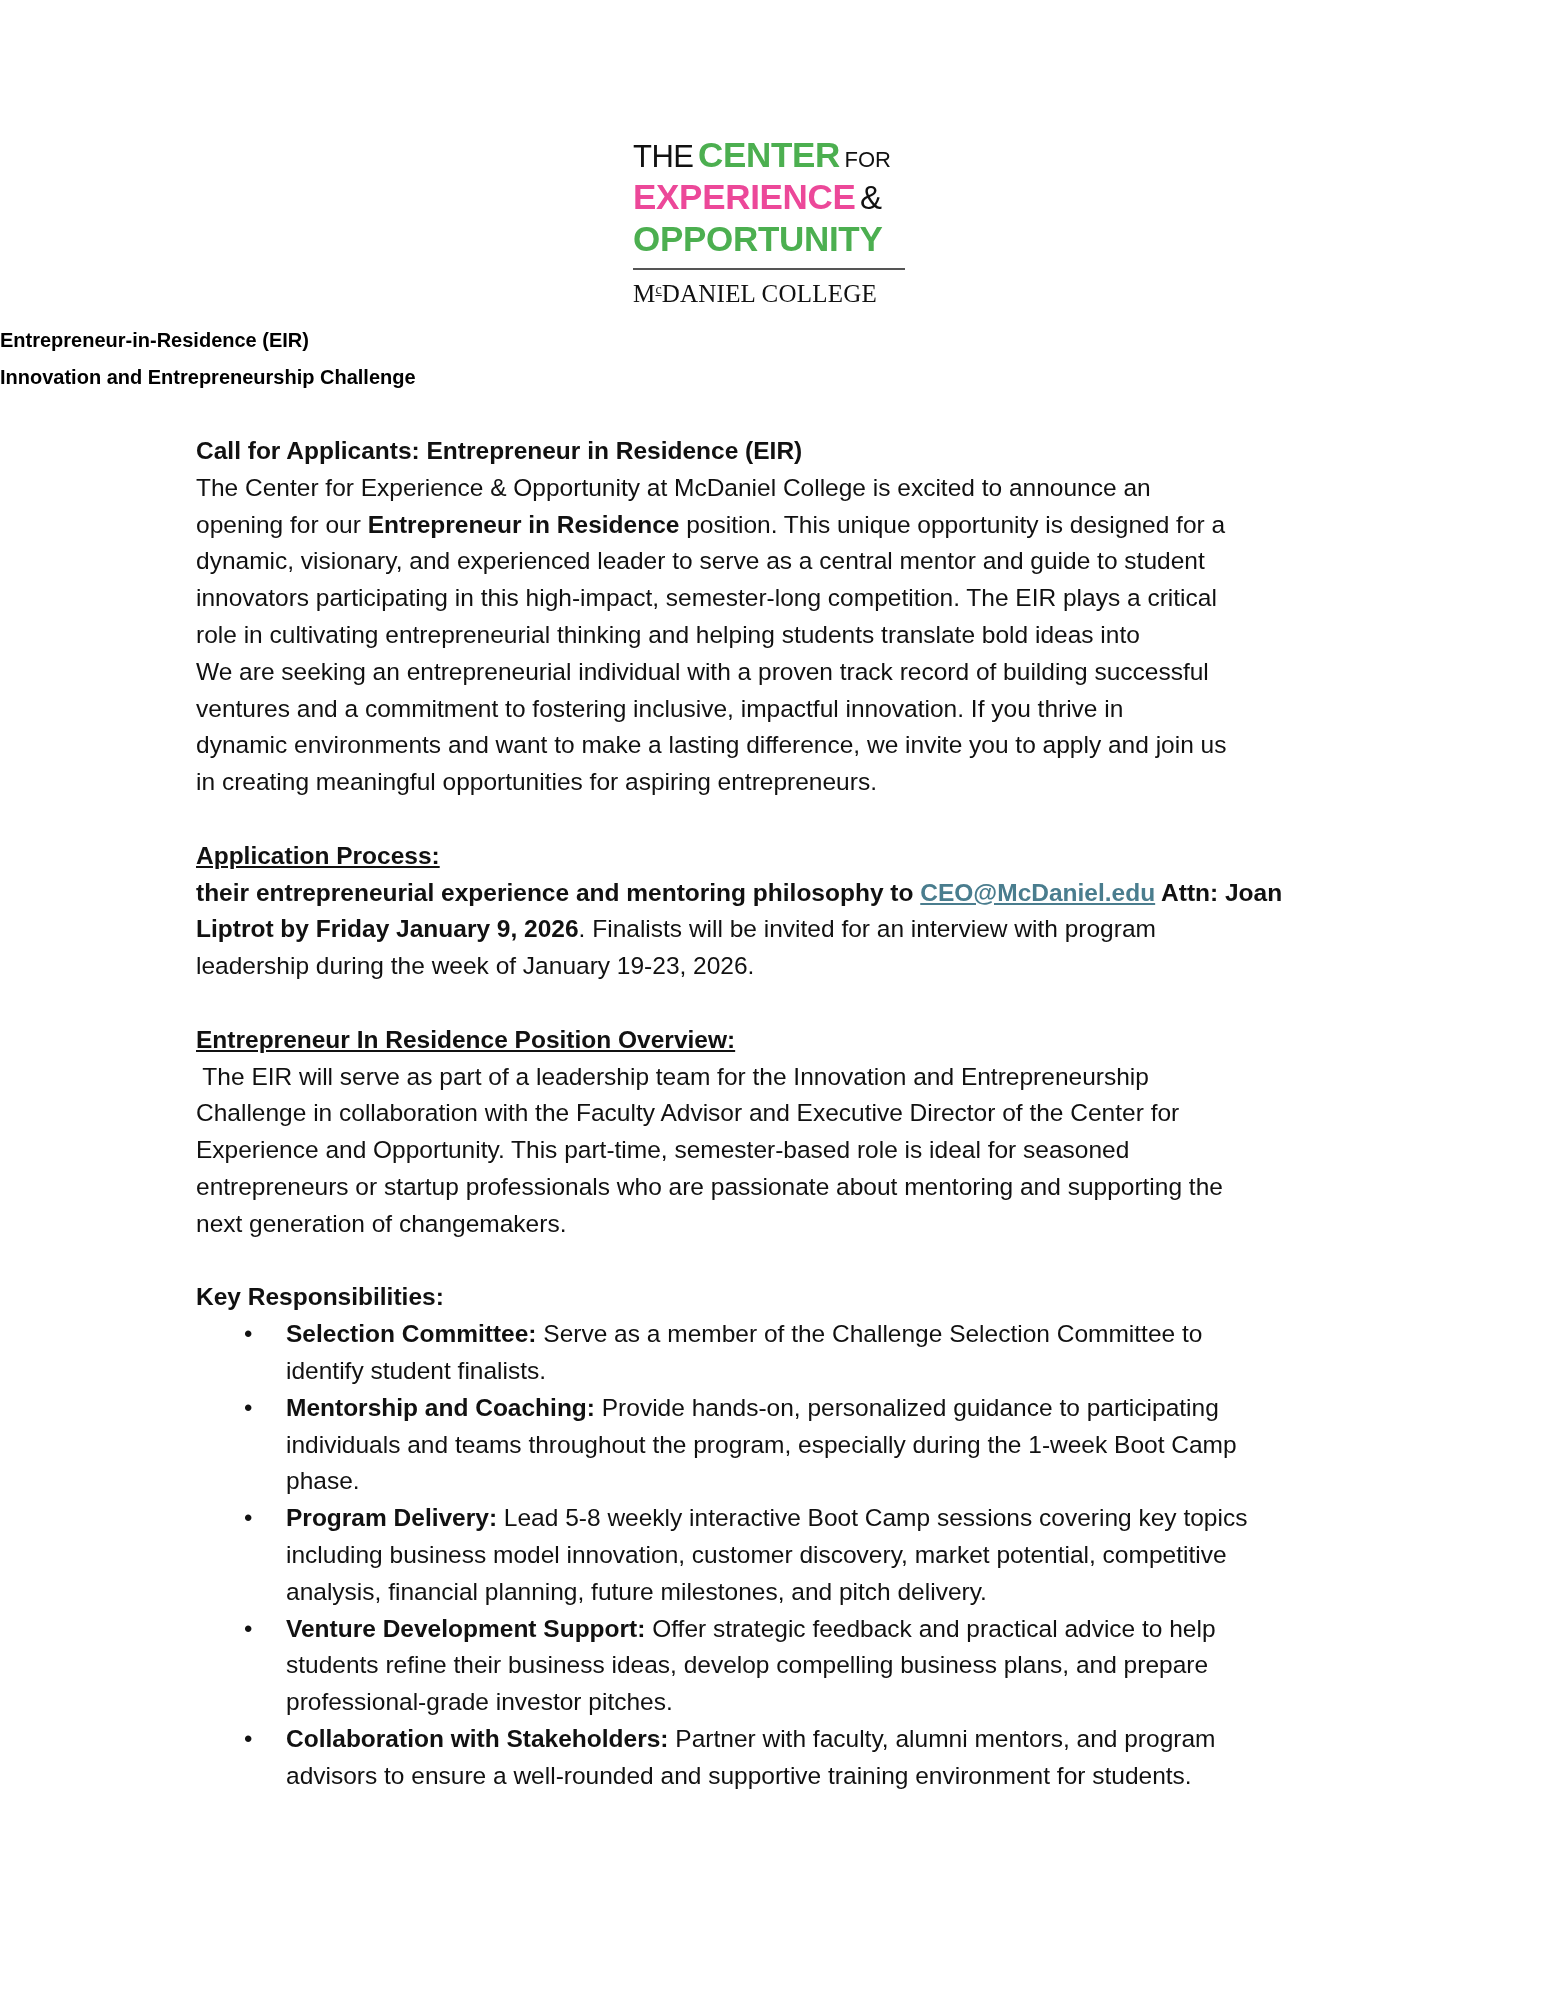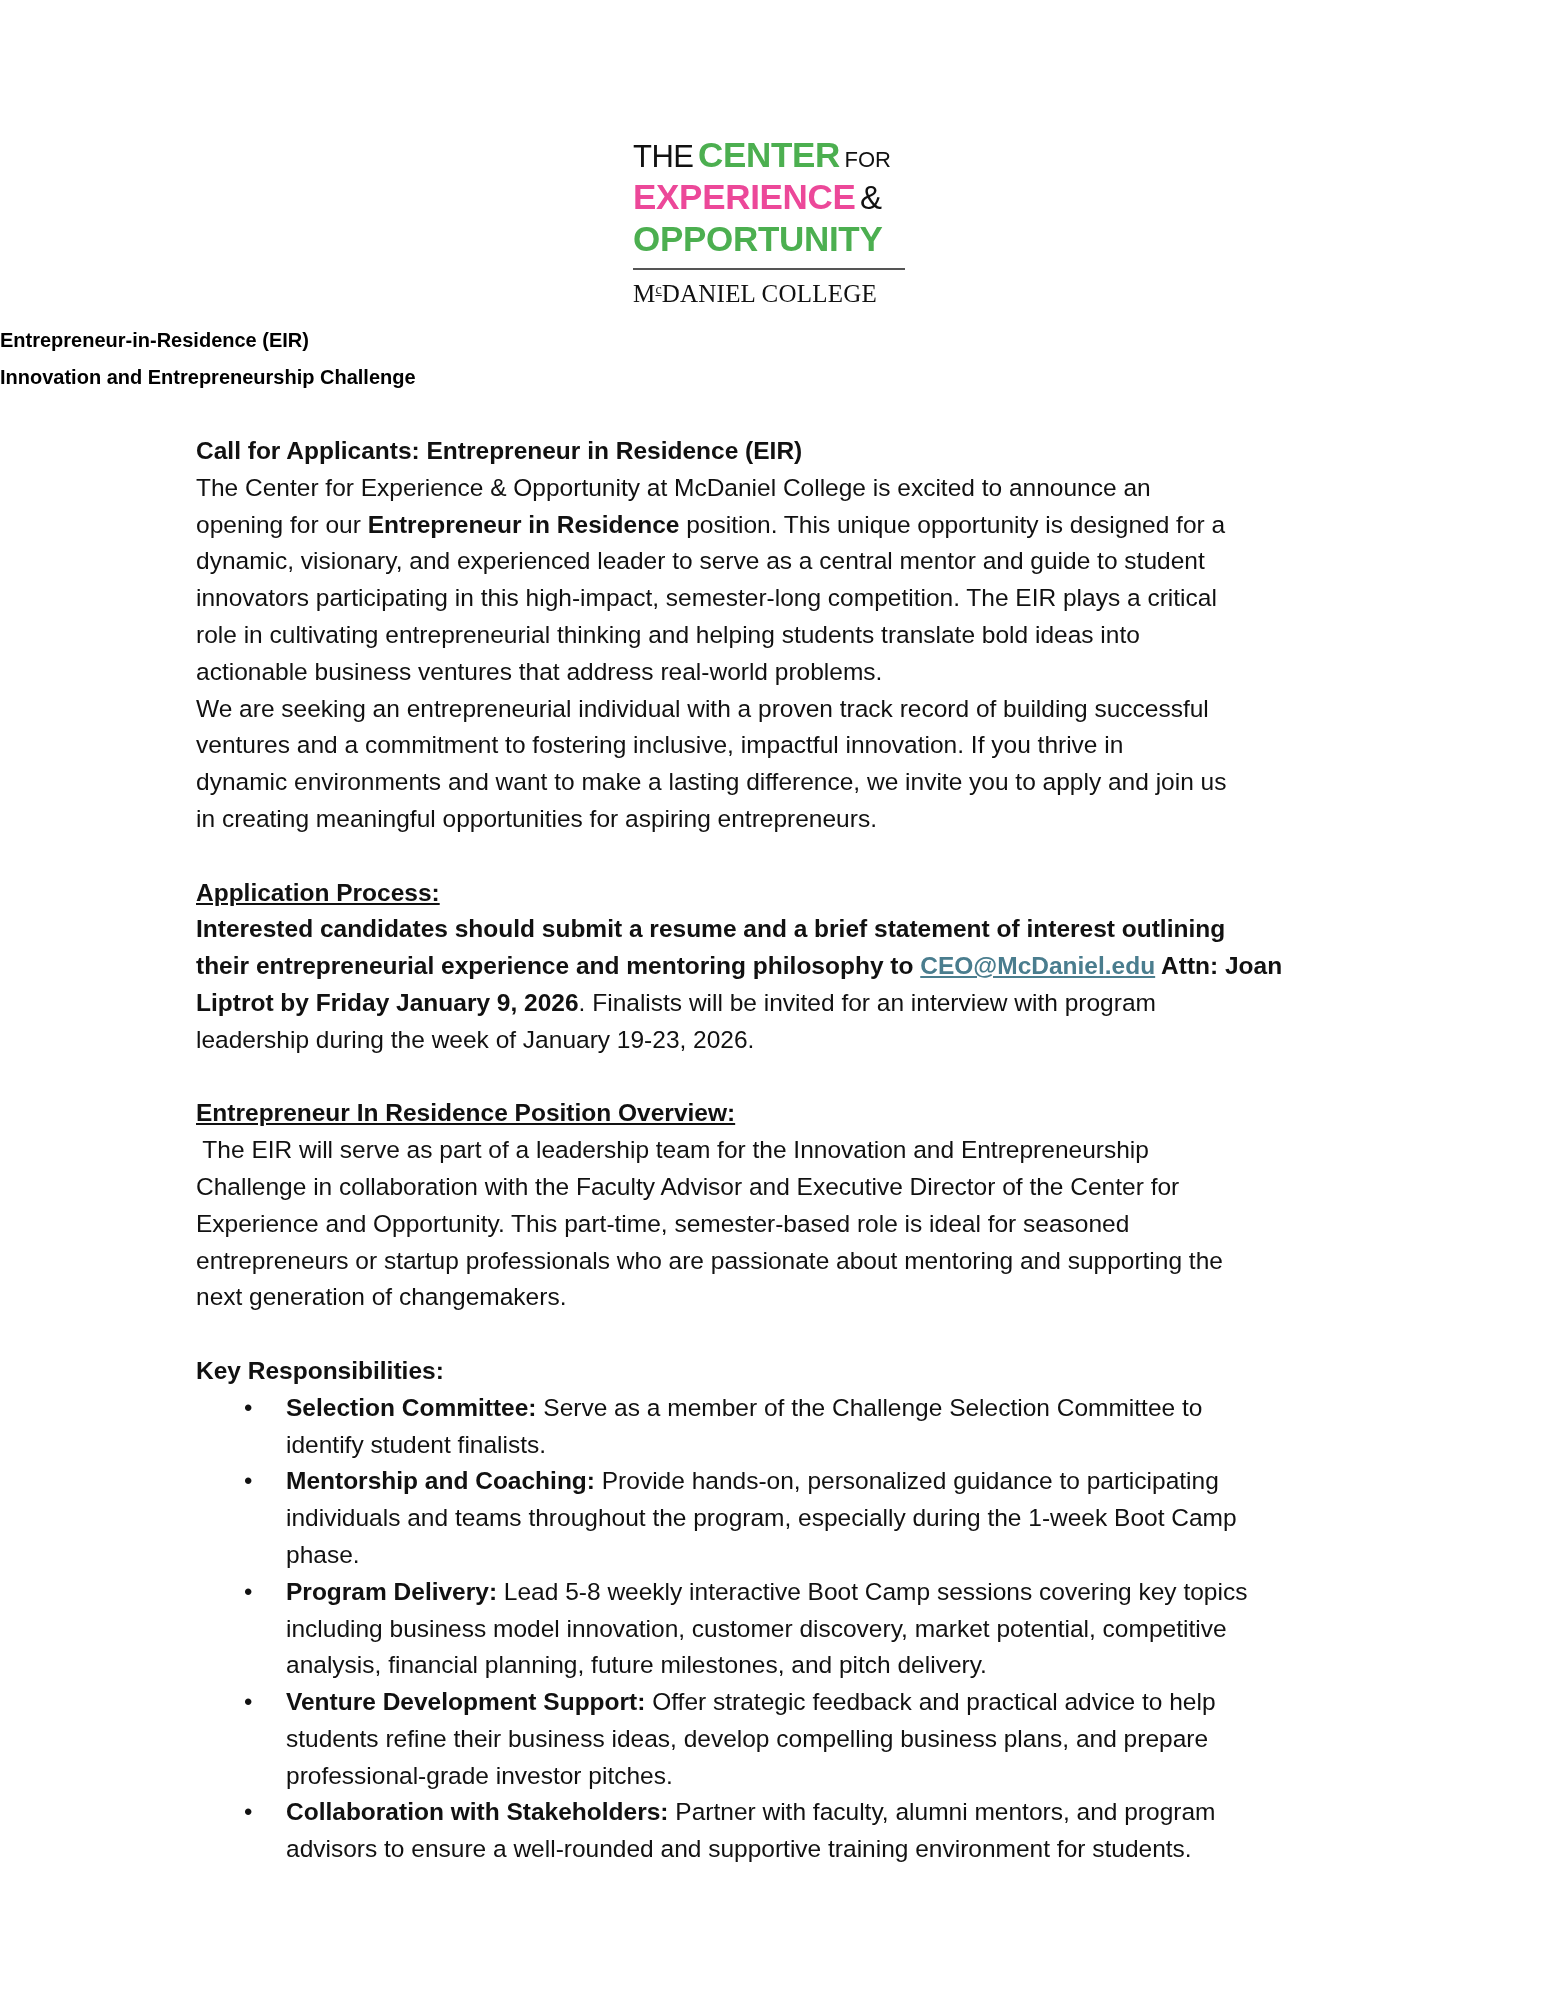--- a/index.html
+++ b/index.html
@@ -165,36 +165,34 @@
   <div class="body">
 
     <section>
       <p class="b">Call for Applicants: Entrepreneur in Residence (EIR)</p>
       <p>
         <span class="line">The Center for Experience &amp; Opportunity at McDaniel College is excited to announce an</span>
         <span class="line"><span style="white-space: pre;">opening for our </span><span class="b" style="white-space: pre;">Entrepreneur in Residence</span><span style="white-space: pre;"> position. This unique opportunity is designed for a</span></span>
         <span class="line">dynamic, visionary, and experienced leader to serve as a central mentor and guide to student</span>
         <span class="line">innovators participating in this high-impact, semester-long competition. The EIR plays a critical</span>
         <span class="line">role in cultivating entrepreneurial thinking and helping students translate bold ideas into</span>
-        <span class="line">actionable business ventures that address real-world problems.</span>
       </p>
       <p>
         <span class="line">We are seeking an entrepreneurial individual with a proven track record of building successful</span>
         <span class="line">ventures and a commitment to fostering inclusive, impactful innovation. If you thrive in</span>
         <span class="line">dynamic environments and want to make a lasting difference, we invite you to apply and join us</span>
         <span class="line">in creating meaningful opportunities for aspiring entrepreneurs.</span>
       </p>
     </section>
 
     <div class="gap"></div>
 
     <section>
       <p class="b u">Application Process:</p>
       <p>
-        <span class="line b">Interested candidates should submit a resume and a brief statement of interest outlining</span>
         <span class="line"><span class="b" style="white-space: pre;">their entrepreneurial experience and mentoring philosophy to </span><a class="link" href="#" style="white-space: pre; color: rgb(74, 125, 142);">CEO@McDaniel.edu</a><span class="b" style="white-space: pre;"> Attn: Joan</span></span>
         <span class="line"><span class="b" style="white-space: pre;">Liptrot by Friday January 9, 2026</span><span style="white-space: pre;">. Finalists will be invited for an interview with program</span></span>
         <span class="line">leadership during the week of January 19-23, 2026.</span>
       </p>
     </section>
 
     <div class="gap"></div>
 
     <section>
       <p class="b u">Entrepreneur In Residence Position Overview:</p>

